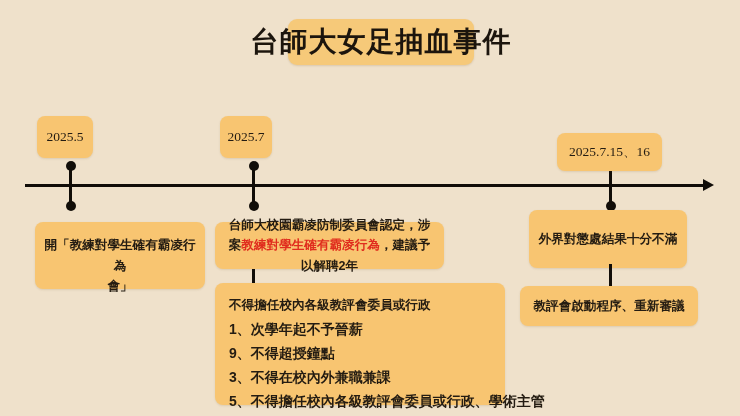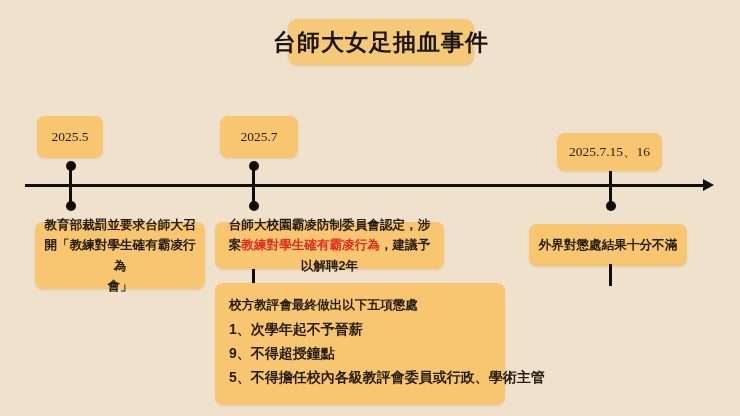--- a/index.html
+++ b/index.html
@@ -31,21 +31,21 @@
     width: 186px;
     height: 46px;
     background: #f6c979;
     border-radius: 9px;
     display: flex;
     align-items: center;
     justify-content: center;
     box-shadow: 0 1px 2px rgba(120, 90, 40, 0.18);
   }
   .title-text {
-    font-size: 23px;
+    font-size: 28px;
     font-weight: bold;
     letter-spacing: 1px;
     color: #1c150d;
     white-space: nowrap;
   }
 
   
   .axis-line {
     position: absolute;
     left: 25px;
@@ -158,63 +158,67 @@
   </div>
 
   <div class="axis-line"></div>
   <div class="axis-arrow"></div>
 
   <div class="marker" style="left:69px;">
     <span class="dot top"></span>
     <span class="dot bottom"></span>
   </div>
 
-  <div class="box date-box" style="left:37px; top:116px; width:66px; height:42px;">
+  <div class="box date-box" style="left:37px; top:116px; width:56px; height:42px;">
     <span class="date-text">2025.5</span>
   </div>
 
   <div class="box body-box" style="left:35px; top:222px; width:170px; height:67px;">
     <div class="body-text">
-      <span>教育部裁罰並要求台師大召</span><br>
+      <br>
       <span>開「教練對學生確有霸凌行為</span><br>
       <span>會」</span>
     </div>
   </div>
 
   <div class="marker" style="left:252px;">
     <span class="dot top"></span>
     <span class="dot bottom"></span>
   </div>
 
-  <div class="box date-box" style="left:220px; top:116px; width:78px; height:42px;">
+  <div class="box date-box" style="left:220px; top:116px; width:52px; height:42px;">
     <span class="date-text">2025.7</span>
   </div>
 
   <div class="box body-box" style="left:215px; top:222px; width:229px; height:47px;">
     <div class="body-text"><span>台師大校園霸凌防制委員會認定，涉案</span><span class="red">教練對學生確有霸凌行為</span><span>，建議予以解聘2年</span></div>
   </div>
 
   <div class="connector" style="left:252px; top:269px; height:14px;"></div>
 
   <div class="box list-box" style="left:215px; top:283px; width:290px; height:122px;">
-    <div class="list-heading">校方教評會最終做出以下五項懲處</div>
+    <div class="list-heading">不得擔任校內各級教評會委員或行政</div>
     <div class="list-item">1、次學年起不予晉薪</div>
     <div class="list-item">9、不得超授鐘點</div>
+    <div class="list-item">3、不得在校內外兼職兼課</div>
     <div class="list-item">5、不得擔任校內各級教評會委員或行政、學術主管</div>
   </div>
 
   <div class="marker" style="left:609px;">
     <span class="dot top"></span>
     <span class="dot bottom"></span>
   </div>
 
   <div class="box date-box" style="left:557px; top:133px; width:105px; height:38px;">
     <span class="date-text">2025.7.15、16</span>
   </div>
 
-  <div class="box body-box" style="left:529px; top:224px; width:158px; height:42px;">
+  <div class="box body-box" style="left:529px; top:210px; width:158px; height:58px;">
     <div class="body-text">外界對懲處結果十分不滿</div>
   </div>
 
   <div class="connector" style="left:609px; top:264px; height:22px;"></div>
 
+  <div class="box body-box" style="left:520px; top:286px; width:178px; height:40px;">
+    <div class="body-text">教評會啟動程序、重新審議</div>
+  </div>
 
 </div>
 
 </body></html>

